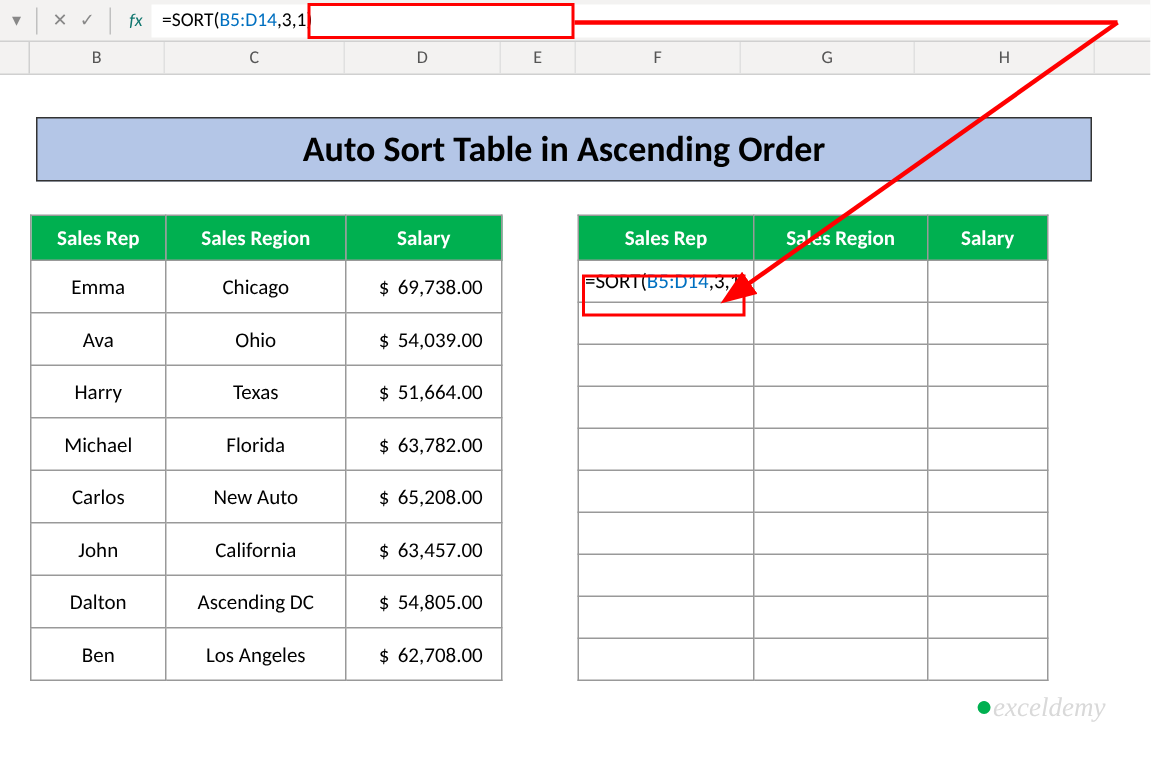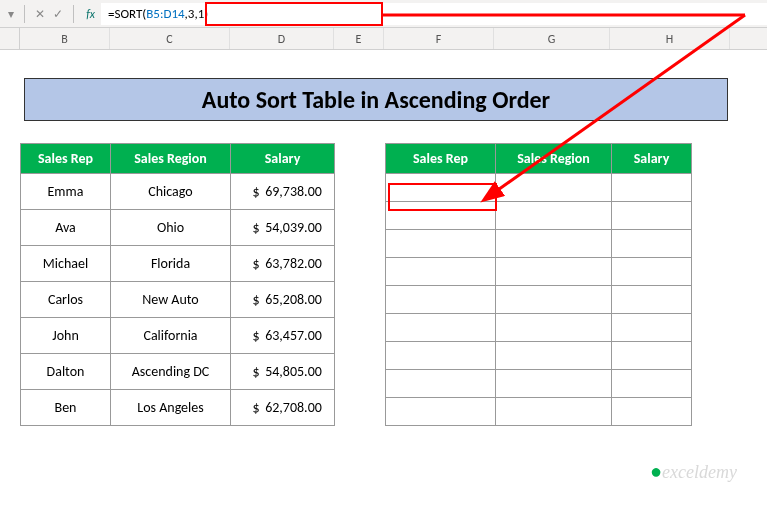--- a/index.html
+++ b/index.html
@@ -190,20 +190,25 @@
             <td>Emma</td>
             <td>Chicago</td>
             <td class="sal"><span class="cur">$</span>69,738.00</td>
           </tr>
           <tr>
             <td>Ava</td>
             <td>Ohio</td>
             <td class="sal"><span class="cur">$</span>54,039.00</td>
           </tr>
           <tr>
+            <td>Harry</td>
+            <td>Texas</td>
+            <td class="sal"><span class="cur">$</span>51,664.00</td>
+          </tr>
+          <tr>
             <td>Michael</td>
             <td>Florida</td>
             <td class="sal"><span class="cur">$</span>63,782.00</td>
           </tr>
           <tr>
             <td>Carlos</td>
             <td>New Auto</td>
             <td class="sal"><span class="cur">$</span>65,208.00</td>
           </tr>
           <tr>
@@ -227,20 +232,25 @@
     <table class="tbl tbl2">
       <thead>
         <tr>
           <th>Sales Rep</th>
           <th>Sales Region</th>
           <th>Salary</th>
         </tr>
       </thead>
       <tbody id="tgt-body">
           <tr>
+            <td class="formula-cell"><span>=SORT(</span><span class="ref">B5:D14</span><span>,3,1)</span></td>
+            <td></td>
+            <td></td>
+          </tr>
+          <tr>
             <td></td>
             <td></td>
             <td></td>
           </tr>
           <tr>
             <td></td>
             <td></td>
             <td></td>
           </tr>
           <tr>

